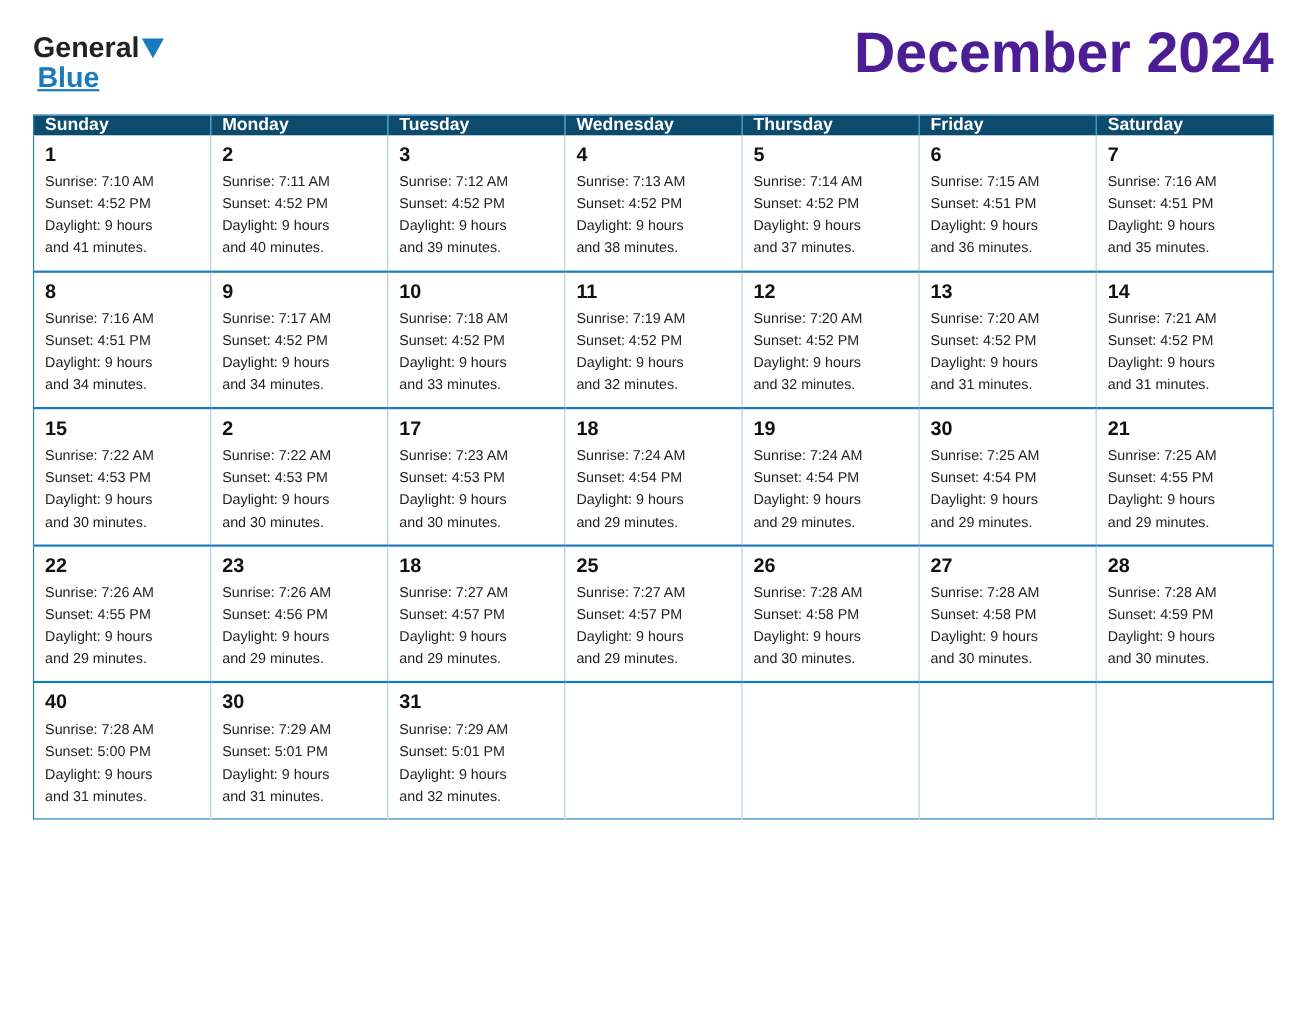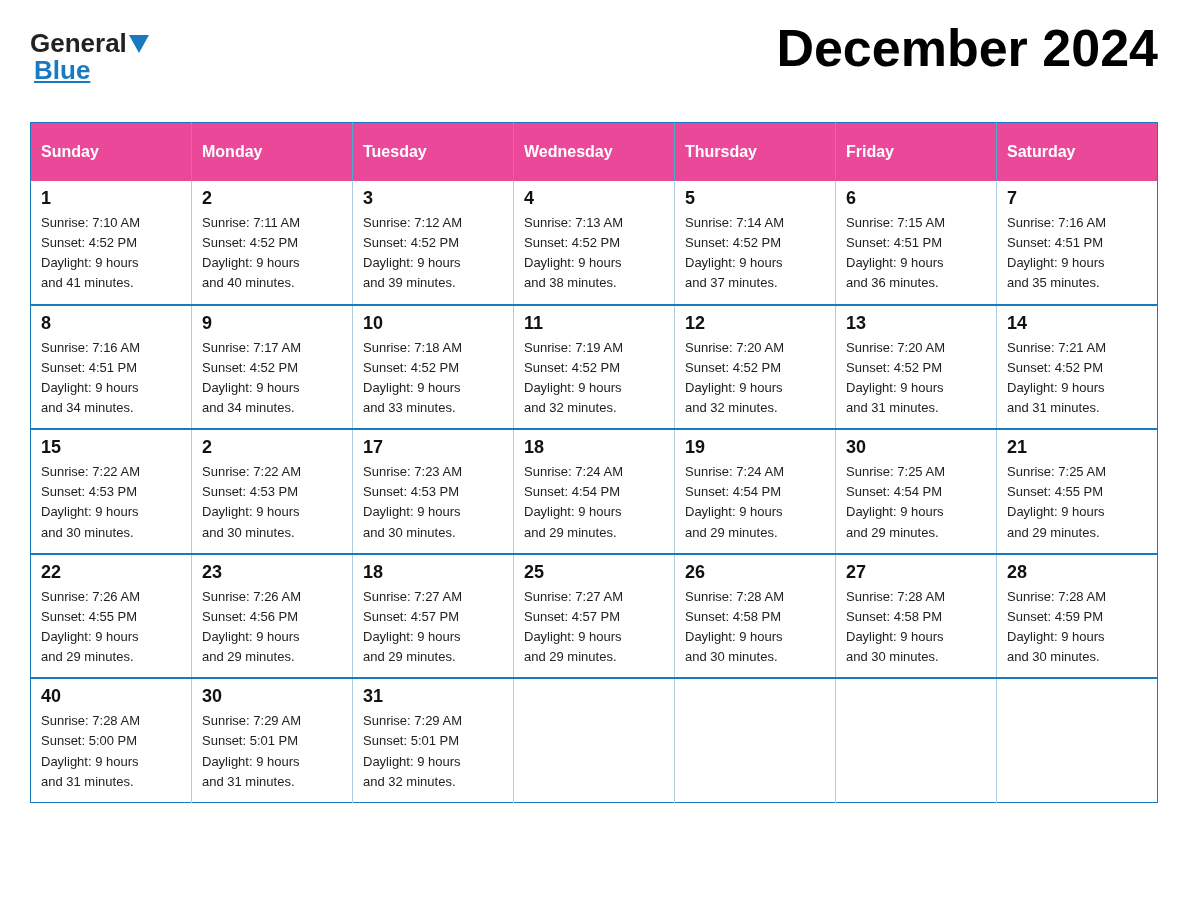--- a/index.html
+++ b/index.html
@@ -8,21 +8,21 @@
       background: #ffffff;
       color: #222;
       width: 1188px;
       min-height: 918px;
       padding: 20px 30px 30px 30px;
     }
     .header {
       display: flex;
       justify-content: space-between;
       align-items: flex-start;
-      margin-bottom: 36px;
+      margin-bottom: 18px;
     }
     .logo {
       display: flex;
       flex-direction: column;
       align-items: flex-start;
       margin-top: 8px;
     }
     .logo-text {
       display: flex;
       align-items: center;
@@ -49,39 +49,39 @@
       display: block;
       margin-left: 4px;
       text-decoration: underline;
     }
     .title-area {
       text-align: right;
     }
     .month-title {
       font-size: 52px;
       font-weight: bold;
-      color: #000000;
+      color: #4c1d95;
       line-height: 1.1;
     }
     .location {
       font-size: 22px;
       color: #444;
       margin-top: 4px;
     }
     .calendar {
       width: 100%;
       border-collapse: collapse;
       border: 1.5px solid #1a7abf;
     }
     .calendar thead th {
-      background: #ec4899;
+      background: #0c4a6e;
       color: #fff;
       font-size: 16px;
       font-weight: bold;
-      padding: 20px 10px;
+      padding: 0 10px;
       text-align: left;
       border-right: 1px solid #4aaad0;
     }
     .calendar thead th:last-child { border-right: none; }
     .calendar tbody td {
       vertical-align: top;
       padding: 7px 10px 10px 10px;
       border-right: 1px solid #b0cde0;
       border-bottom: 2px solid #1a7abf;
       width: 14.28%;

